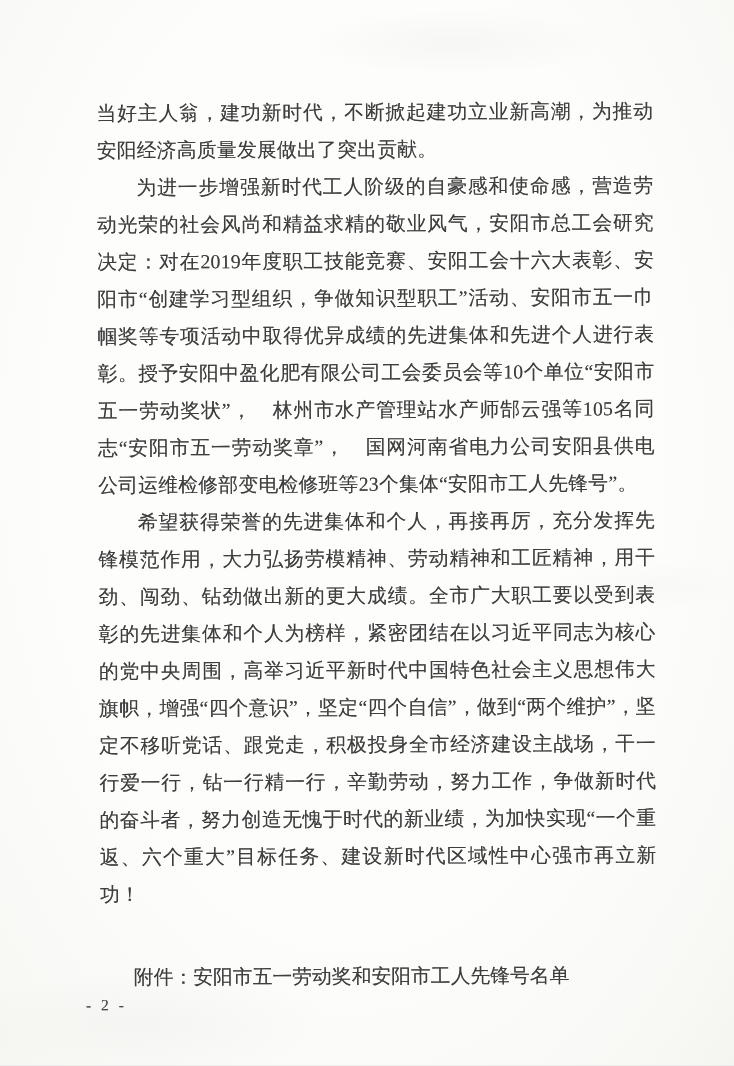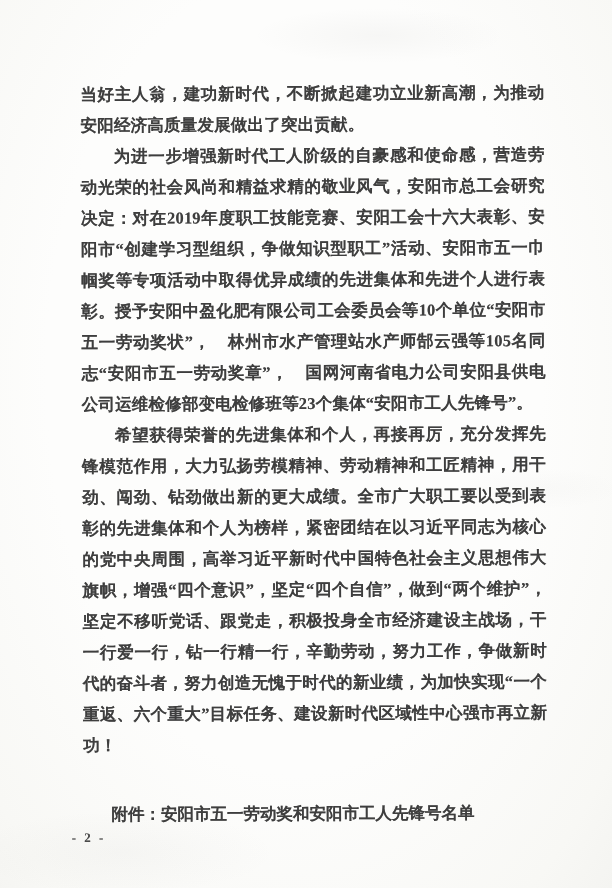--- a/index.html
+++ b/index.html
@@ -10,21 +10,20 @@
   }
   .page {
     position: relative;
     width: 612px;
     height: 888px;
     margin: 0;
     overflow: hidden;
     background:
       radial-gradient(ellipse at 48% 42%, #fdfdfc 55%, #f8f8f5 88%, #f4f4f1 100%);
     font-family: "Liberation Serif", "DejaVu Serif", serif;
-    font-weight: bold;
   }
   
   .page::before {
     content: "";
     position: absolute;
     inset: 0;
     pointer-events: none;
     background:
       radial-gradient(ellipse 180px 40px at 62% 4%, rgba(120,120,115,0.05), transparent 70%),
       radial-gradient(ellipse 220px 60px at 20% 96%, rgba(120,120,115,0.04), transparent 70%),

